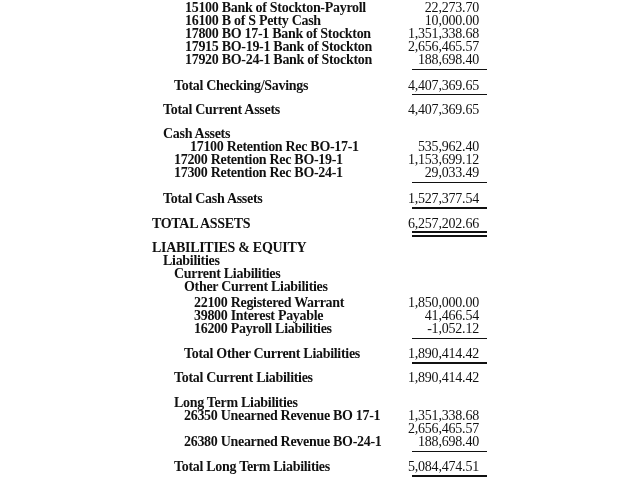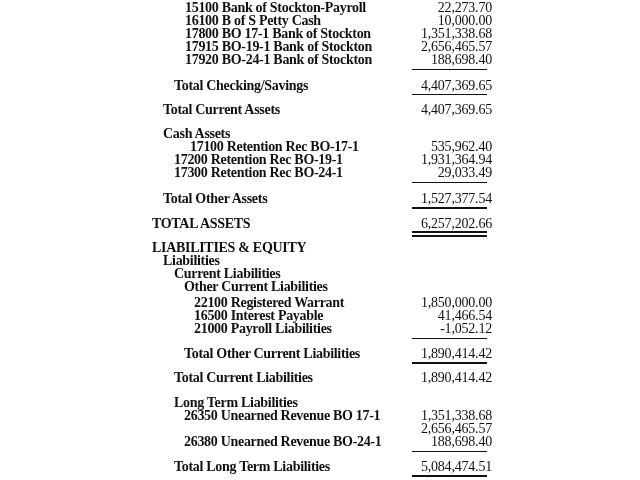--- a/index.html
+++ b/index.html
@@ -9,21 +9,21 @@
     color: #111111;
   }
   .page { position: relative; width: 640px; height: 480px; }
   .row {
     position: absolute; left: 0; width: 632px; height: 13px;
     font-size: 14px; font-weight: bold; line-height: 13px;
     letter-spacing: -0.3px;
   }
   .row .label { position: absolute; white-space: nowrap; }
   .row .amt {
-    position: absolute; right: 140px; text-align: center; white-space: nowrap;
+    position: absolute; right: 153px; text-align: center; white-space: nowrap;
     font-weight: normal; letter-spacing: -0.2px;
   }
   .rule { position: absolute; left: 412px; width: 75px; background: #111; }
   .thin { height: 1px; }
   .thick { height: 2px; }
 </style>
 </head>
 <body>
 
 <div class="page">
@@ -63,30 +63,30 @@
 
   <div class="row" style="top:127px">
     <span class="label" style="left:163px">Cash Assets</span>
   </div>
   <div class="row" style="top:140px">
     <span class="label" style="left:190px">17100 Retention Rec BO-17-1</span>
     <span class="amt">535,962.40</span>
   </div>
   <div class="row" style="top:153px">
     <span class="label" style="left:174px">17200 Retention Rec BO-19-1</span>
-    <span class="amt">1,931,364.94</span>
+    <span class="amt">1,153,699.12</span>
   </div>
   <div class="row" style="top:166px">
     <span class="label" style="left:174px">17300 Retention Rec BO-24-1</span>
     <span class="amt">29,033.49</span>
   </div>
   <div class="rule thin" style="top:182px"></div>
 
   <div class="row" style="top:192px">
-    <span class="label" style="left:163px">Total Other Assets</span>
+    <span class="label" style="left:163px">Total Cash Assets</span>
     <span class="amt">1,527,377.54</span>
   </div>
   <div class="rule thick" style="top:207px"></div>
 
   <div class="row" style="top:217px">
     <span class="label" style="left:152px">TOTAL ASSETS</span>
     <span class="amt">6,257,202.66</span>
   </div>
   <div class="rule thick" style="top:231px"></div>
   <div class="rule thick" style="top:235px"></div>
@@ -101,25 +101,25 @@
     <span class="label" style="left:174px">Current Liabilities</span>
   </div>
   <div class="row" style="top:280px">
     <span class="label" style="left:184px">Other Current Liabilities</span>
   </div>
   <div class="row" style="top:296px">
     <span class="label" style="left:194px">22100 Registered Warrant</span>
     <span class="amt">1,850,000.00</span>
   </div>
   <div class="row" style="top:309px">
-    <span class="label" style="left:194px">16500 Interest Payable</span>
+    <span class="label" style="left:194px">39800 Interest Payable</span>
     <span class="amt">41,466.54</span>
   </div>
   <div class="row" style="top:322px">
-    <span class="label" style="left:194px">21000 Payroll Liabilities</span>
+    <span class="label" style="left:194px">16200 Payroll Liabilities</span>
     <span class="amt">-1,052.12</span>
   </div>
   <div class="rule thin" style="top:338px"></div>
 
   <div class="row" style="top:347px">
     <span class="label" style="left:184px">Total Other Current Liabilities</span>
     <span class="amt">1,890,414.42</span>
   </div>
   <div class="rule thick" style="top:362px"></div>
 

